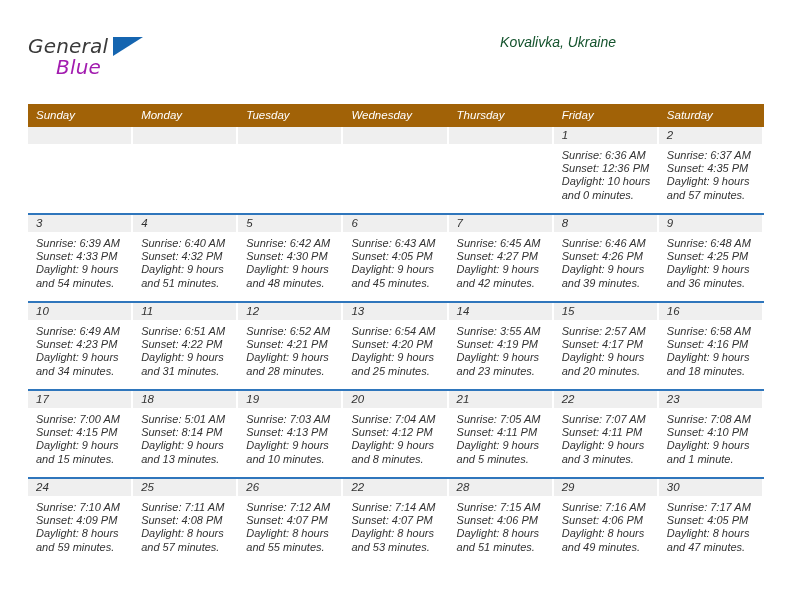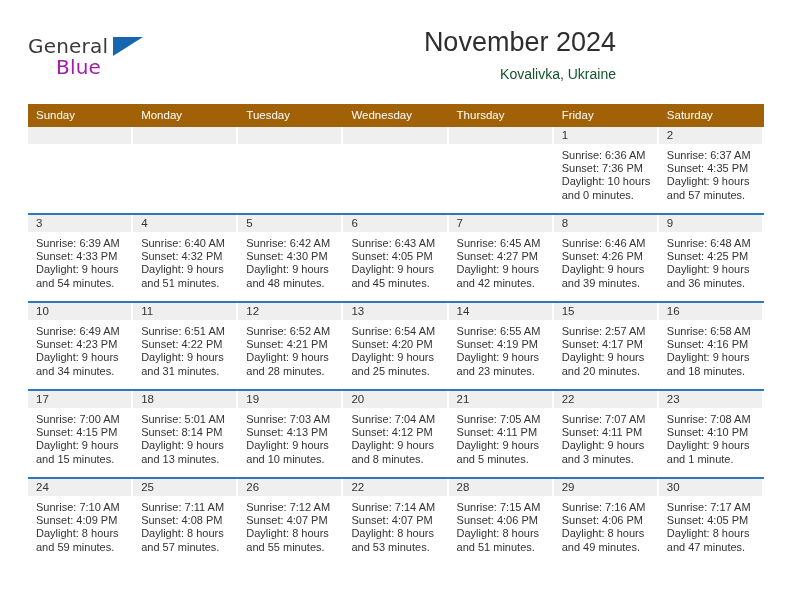--- a/index.html
+++ b/index.html
@@ -12,20 +12,21 @@
     height: 612px;
     font-family: "Liberation Sans", sans-serif;
     color: #2b2b2b;
     overflow: hidden;
   }
   .page {
     position: relative;
     width: 644px;
     height: 612px;
     box-sizing: border-box;
+    font-style: italic;
   }
 
   
   .top-bar {
     position: absolute;
     left: 28px;
     top: 26px;
     right: 28px;
     height: 70px;
   }
@@ -166,21 +167,20 @@
 
   <div class="top-bar">
 
     <div class="logo">
       <span class="logo-general">General</span>
       <span class="logo-triangle"></span>
       <span class="logo-blue">Blue</span>
     </div>
 
     <div class="title-block">
-      <div class="month-title">November 2024</div>
       <div class="location-title">Kovalivka, Ukraine</div>
     </div>
 
   </div>
 
   <div class="calendar">
     <table class="cal">
       <thead>
         <tr>
           <th>Sunday</th>
@@ -229,21 +229,21 @@
                 </div>
               </div>
             </td>
             <td>
               <div class="daycell">
                 <div class="daynum-band">
                   <div class="daynum">1</div>
                 </div>
                 <div class="details">
                   <div>Sunrise: 6:36 AM</div>
-                  <div>Sunset: 7:36 PM</div>
+                  <div>Sunset: 12:36 PM</div>
                   <div>Daylight: 10 hours</div>
                   <div>and 0 minutes.</div>
                 </div>
               </div>
             </td>
             <td>
               <div class="daycell">
                 <div class="daynum-band">
                   <div class="daynum">2</div>
                 </div>
@@ -401,21 +401,21 @@
                   <div>and 25 minutes.</div>
                 </div>
               </div>
             </td>
             <td>
               <div class="daycell">
                 <div class="daynum-band">
                   <div class="daynum">14</div>
                 </div>
                 <div class="details">
-                  <div>Sunrise: 6:55 AM</div>
+                  <div>Sunrise: 3:55 AM</div>
                   <div>Sunset: 4:19 PM</div>
                   <div>Daylight: 9 hours</div>
                   <div>and 23 minutes.</div>
                 </div>
               </div>
             </td>
             <td>
               <div class="daycell">
                 <div class="daynum-band">
                   <div class="daynum">15</div>

